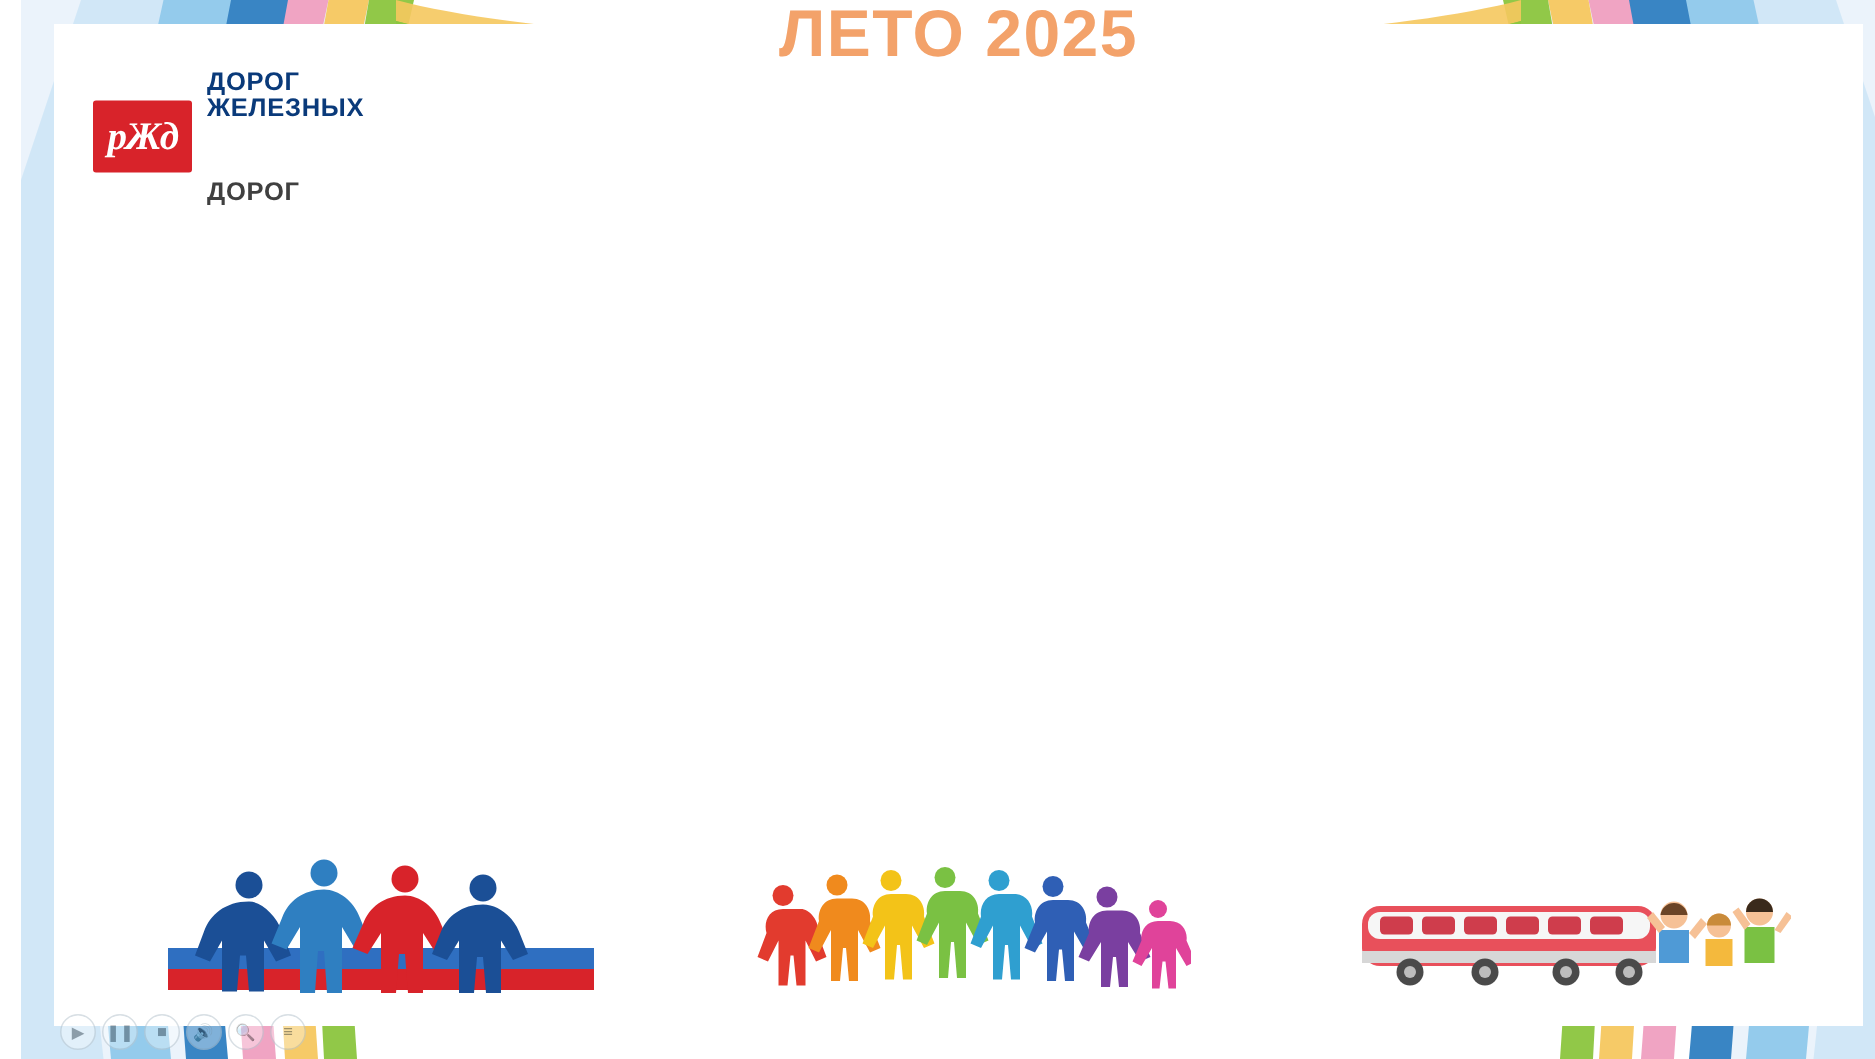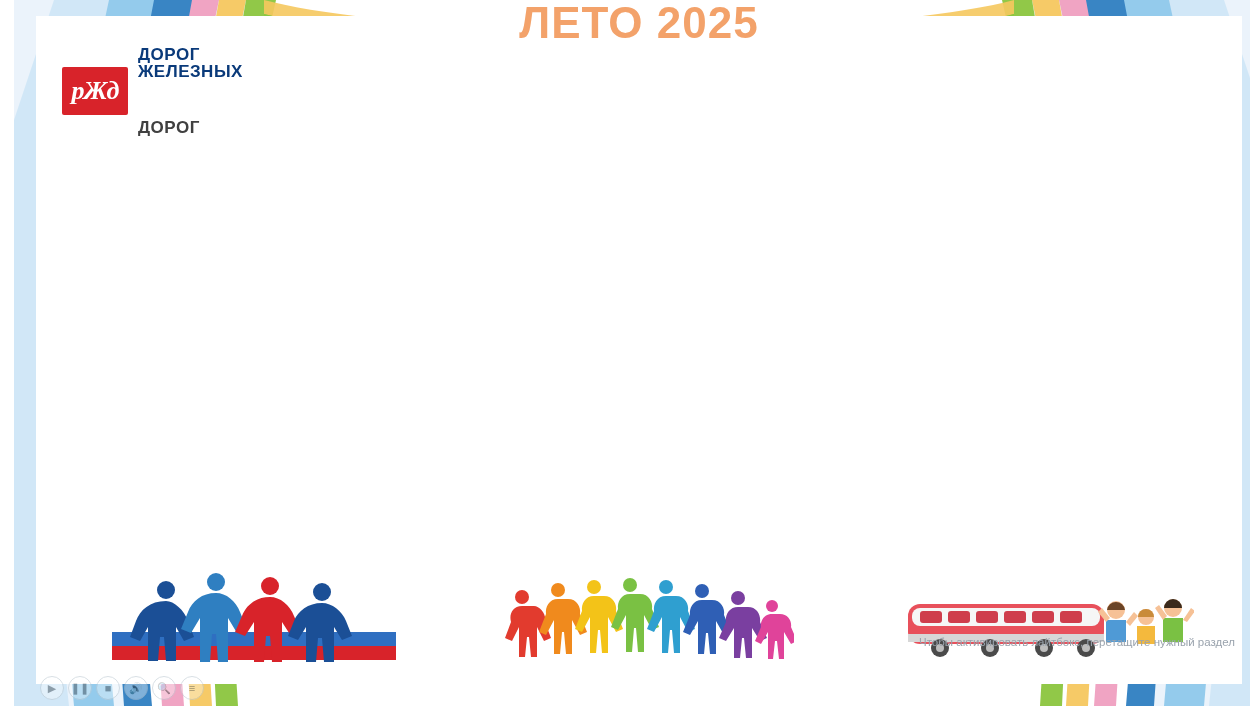--- a/index.html
+++ b/index.html
@@ -423,21 +423,20 @@
     </g>
     <g transform="translate(266,16)">
       <circle cx="13" cy="12" r="9" fill="#f6c196"></circle>
       <path d="M13,3 a9,9 0 0 1 9,9 l-18,0 a9,9 0 0 1 9,-9 Z" fill="#3a2a1c"></path>
       <path d="M3,22 h20 v24 h-20 Z" fill="#7ac143"></path>
       <path d="M3,24 l-8,-12 l4,-3 l8,11 Z" fill="#f6c196"></path>
       <path d="M23,24 l8,-12 l4,3 l-8,11 Z" fill="#f6c196"></path>
     </g>
   </svg>
 
-  <div class="watermark">Чтобы активировать лайтбокс, перетащите нужный раздел</div>
 
   <div class="player">
     <div class="pbtn">▶</div>
     <div class="pbtn">❚❚</div>
     <div class="pbtn">■</div>
     <div class="pbtn">🔊</div>
     <div class="pbtn">🔍</div>
     <div class="pbtn">≡</div>
   </div>
 

